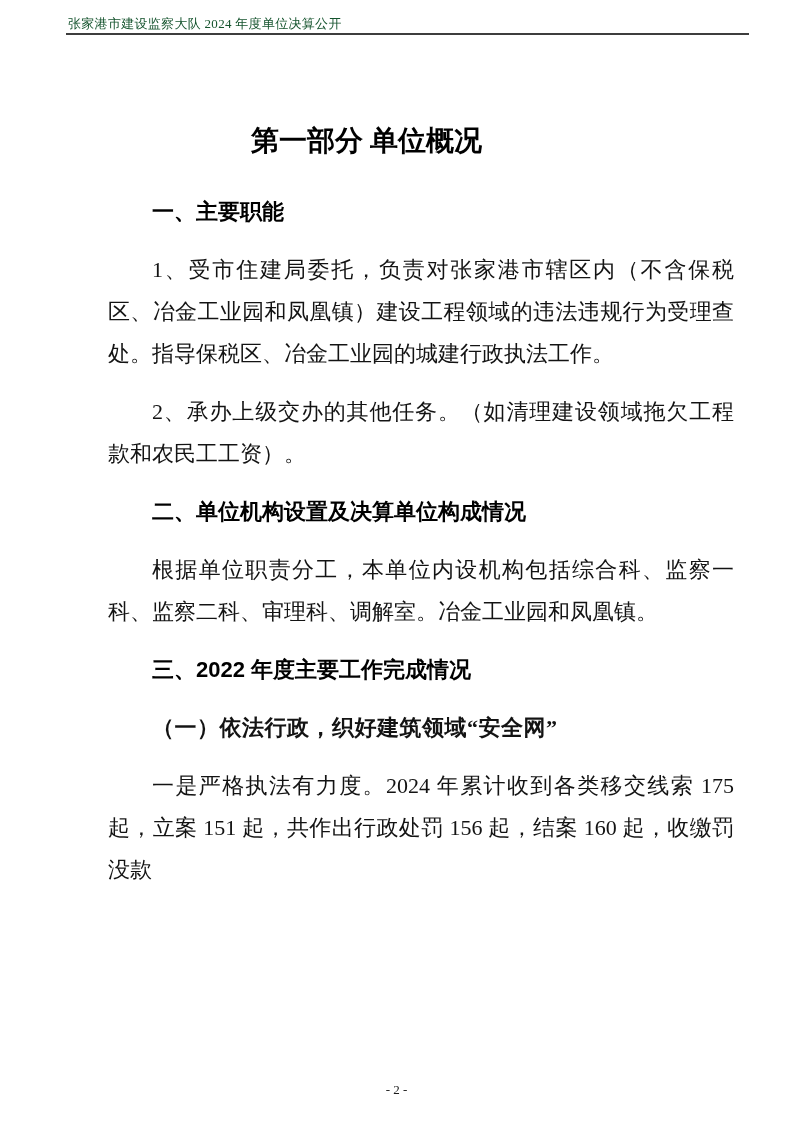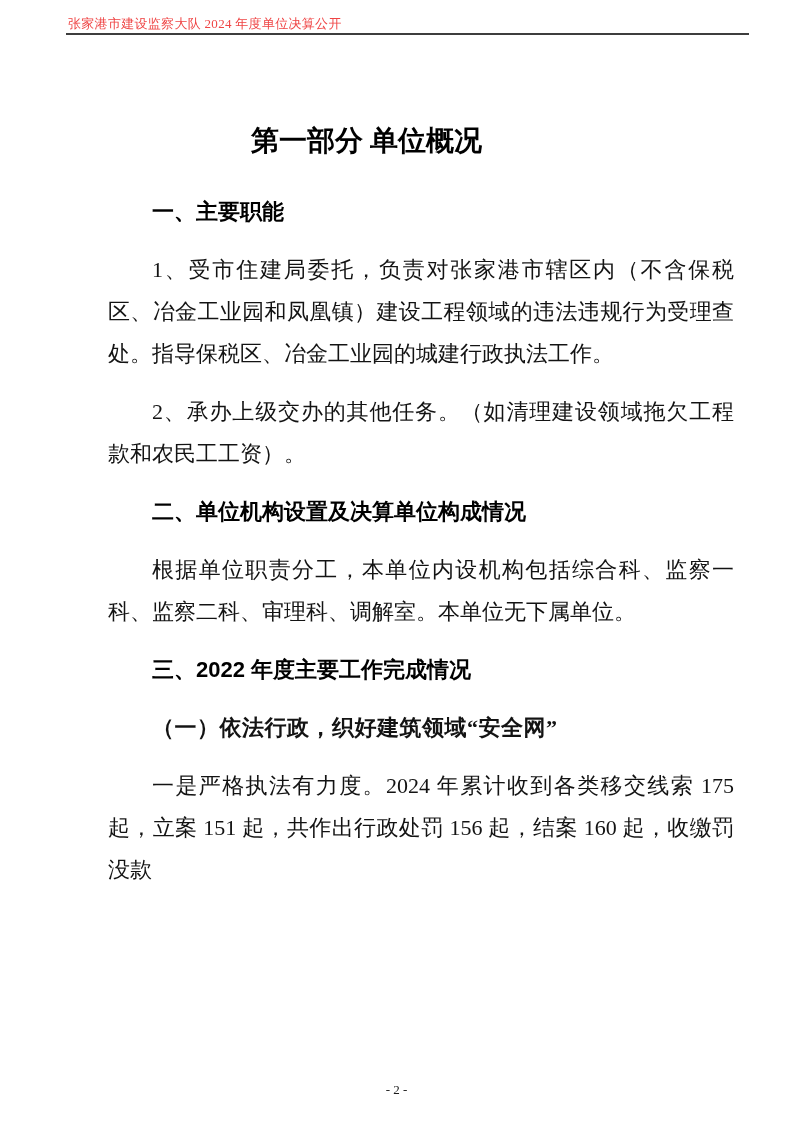--- a/index.html
+++ b/index.html
@@ -15,21 +15,21 @@
     overflow: hidden;
     color: #111111;
   }
   .page-header {
     position: absolute;
     left: 68px;
     top: 15px;
     font-family: "Liberation Serif", serif;
     font-size: 13px;
     letter-spacing: 0.3px;
-    color: #ef4444;
+    color: #14532d;
     white-space: nowrap;
   }
   .header-rule {
     position: absolute;
     left: 66px;
     top: 33px;
     width: 683px;
     height: 2px;
     background: #3d3d3d;
   }
@@ -103,21 +103,21 @@
 
     <h2 class="section-heading">一、主要职能</h2>
 
     <p class="body-para">1、受市住建局委托，负责对张家港市辖区内（不含保税区、冶金工业园和凤凰镇）建设工程领域的违法违规行为受理查处。指导保税区、冶金工业园的城建行政执法工作。</p>
 
 
     <p class="body-para">2、承办上级交办的其他任务。（如清理建设领域拖欠工程款和农民工工资）。</p>
 
     <h2 class="section-heading">二、单位机构设置及决算单位构成情况</h2>
 
-    <p class="body-para">根据单位职责分工，本单位内设机构包括综合科、监察一科、监察二科、审理科、调解室。本单位无下属单位。</p>
+    <p class="body-para">根据单位职责分工，本单位内设机构包括综合科、监察一科、监察二科、审理科、调解室。冶金工业园和凤凰镇。</p>
 
     <h2 class="section-heading">三、2022 年度主要工作完成情况</h2>
 
 
     <p class="body-para subsection-heading">（一）依法行政，织好建筑领域“安全网”</p>
 
     <p class="body-para">一是严格执法有力度。2024 年累计收到各类移交线索 175 起，立案 151 起，共作出行政处罚 156 起，结案 160 起，收缴罚没款</p>
 
   </div>
 

